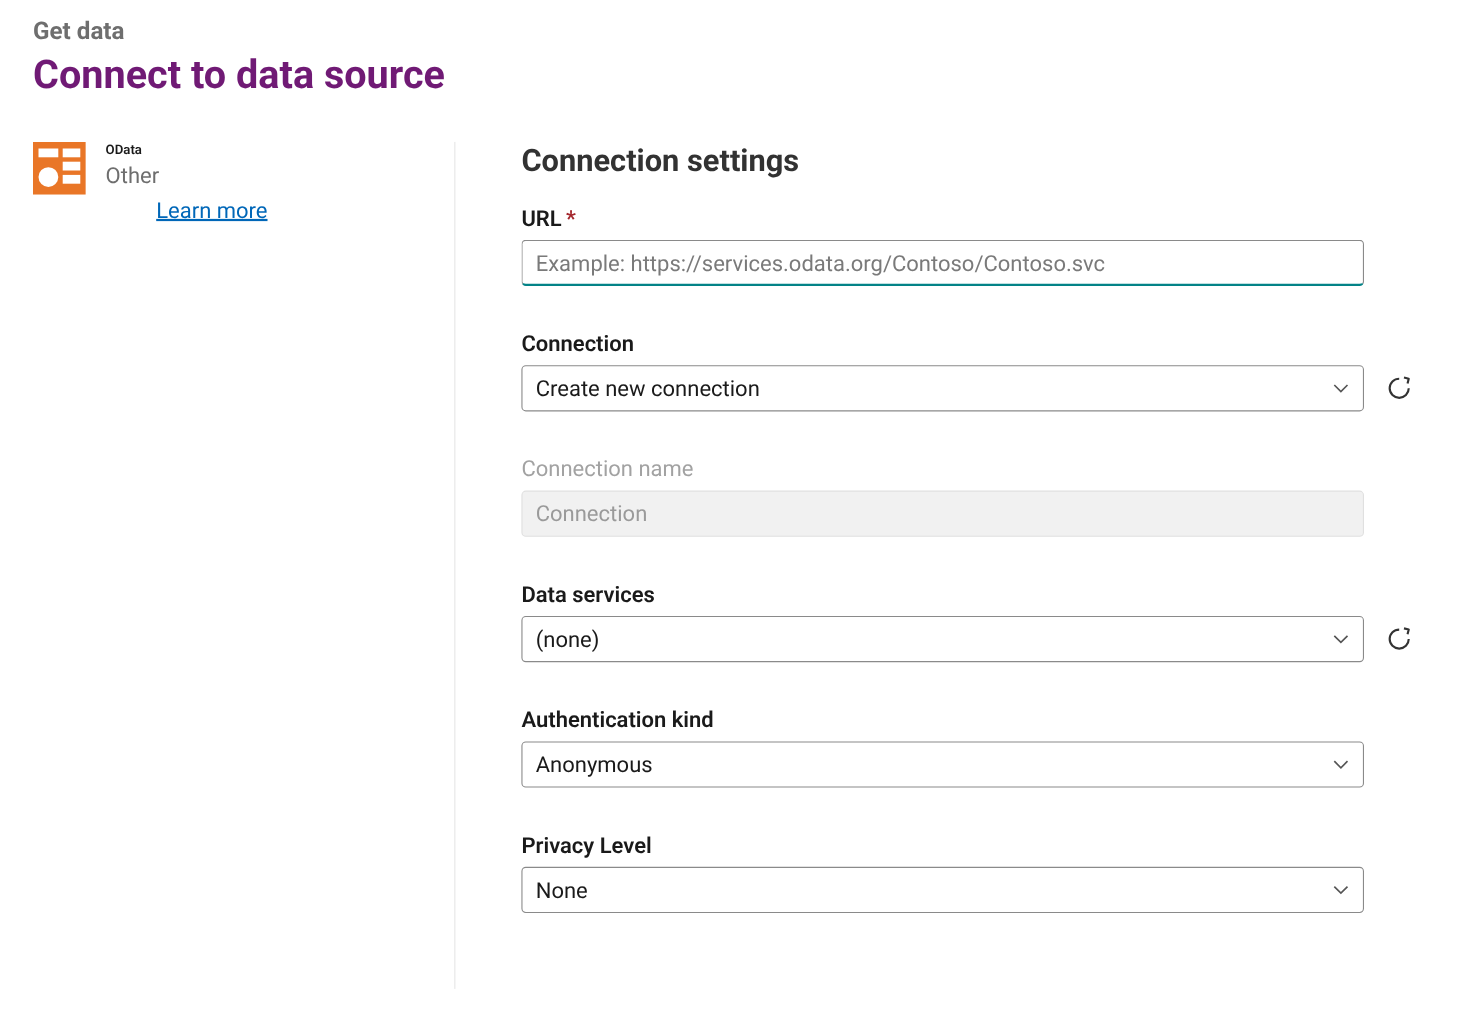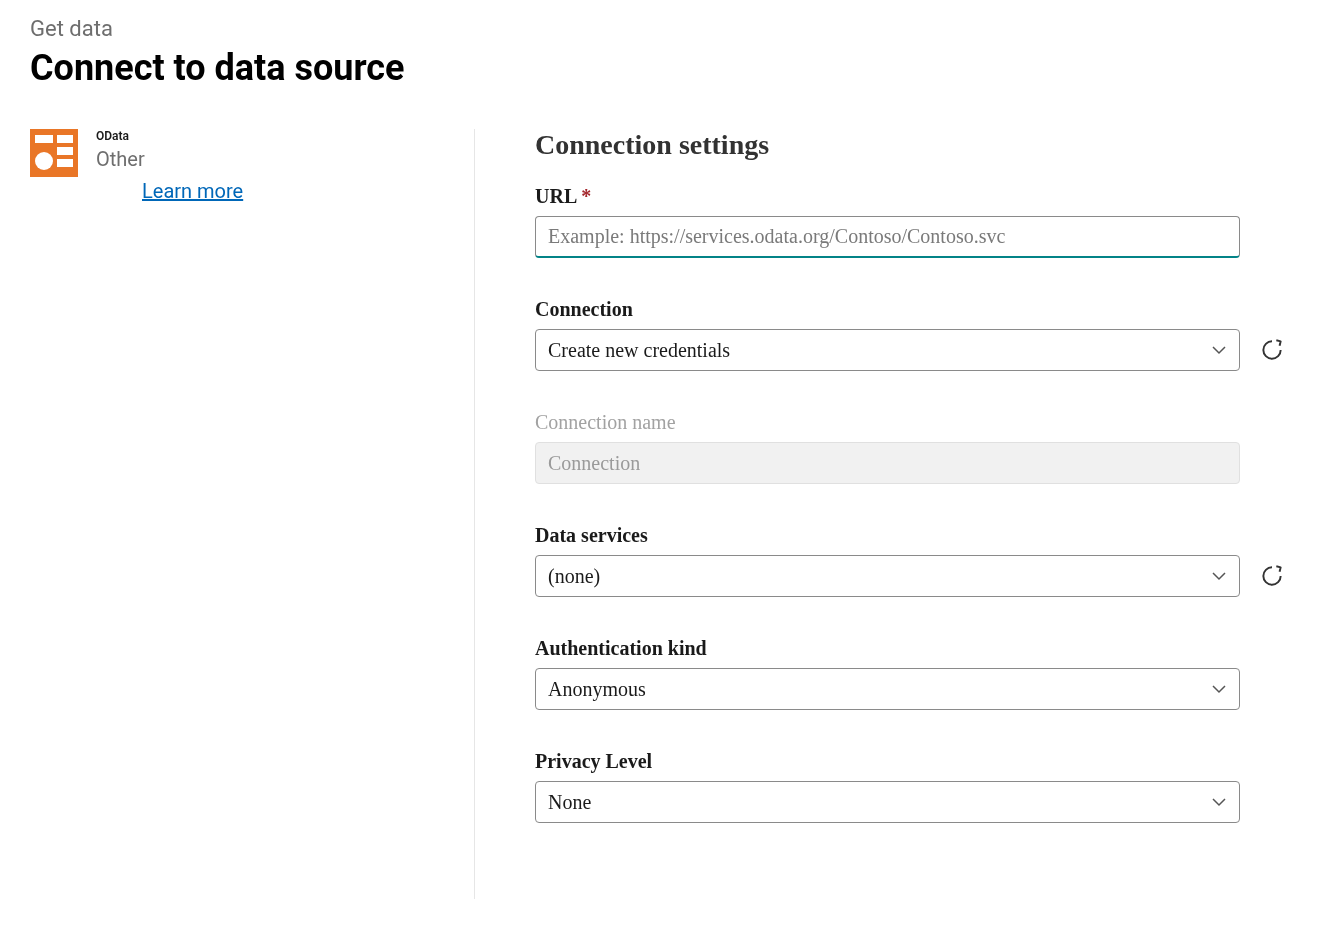--- a/index.html
+++ b/index.html
@@ -11,26 +11,26 @@
     height: 925px;
     overflow: hidden;
   }
   .page {
     padding: 16px 30px 0 30px;
   }
   .breadcrumb {
     font-size: 22px;
     color: #6e6e6e;
     margin-bottom: 6px;
-    font-weight: 400;
+    font-weight: 700;
   }
   .page-title {
     font-size: 36px;
     font-weight: 700;
-    color: #000000;
+    color: #701a75;
     margin-bottom: 40px;
   }
   .content {
     display: flex;
   }
   .left-panel {
     width: 450px;
     padding-right: 20px;
     border-right: 1px solid #e6e6e6;
     min-height: 770px;
@@ -63,21 +63,20 @@
     color: #0067b8;
     text-decoration: underline;
     cursor: pointer;
     margin-top: 4px;
     margin-left: 46px;
   }
   .right-panel {
     flex: 1;
     padding-left: 60px;
     padding-right: 20px;
-    font-family: Liberation Serif, serif;
   }
   .section-heading {
     font-size: 28px;
     font-weight: 700;
     color: #323232;
     margin-bottom: 24px;
   }
   .section-heading.second {
     margin-top: 50px;
   }
@@ -97,21 +96,21 @@
   .field-label.disabled {
     color: #a2a2a2;
     font-weight: 400;
   }
   .field-row {
     display: flex;
     align-items: center;
     gap: 18px;
   }
   .text-input, .select-box, .disabled-input {
-    width: 705px;
+    width: 766px;
     height: 42px;
     border: 1px solid #8a8a8a;
     border-radius: 4px;
     padding: 0 12px;
     font-size: 20px;
     font-family: inherit;
     color: #1a1a1a;
     background: #ffffff;
   }
   .text-input::placeholder {
@@ -187,21 +186,21 @@
           <span>URL</span><span class="req">*</span>
         </div>
         <input type="text" class="text-input url-input" placeholder="Example: https://services.odata.org/Contoso/Contoso.svc" style="">
       </div>
 
 
       <div class="field-group">
         <div class="field-label">Connection</div>
         <div class="field-row">
           <div class="select-box">
-            <span class="select-value">Create new credentials</span>
+            <span class="select-value">Create new connection</span>
             <svg class="chevron" viewBox="0 0 16 16">
                 <path d="M2 5 L8 11 L14 5" fill="none" stroke="#555" stroke-width="1.5"></path>
               </svg>
           </div>
           <div class="refresh-btn">
             <svg viewBox="0 0 24 24" width="26" height="26">
               <path d="M12 4 A8 8 0 1 0 20 12" fill="none" stroke="#333" stroke-width="1.8"></path>
               <path d="M16 3 L20 4 L19 8" fill="none" stroke="#333" stroke-width="1.8" stroke-linejoin="round"></path>
             </svg>
           </div>

